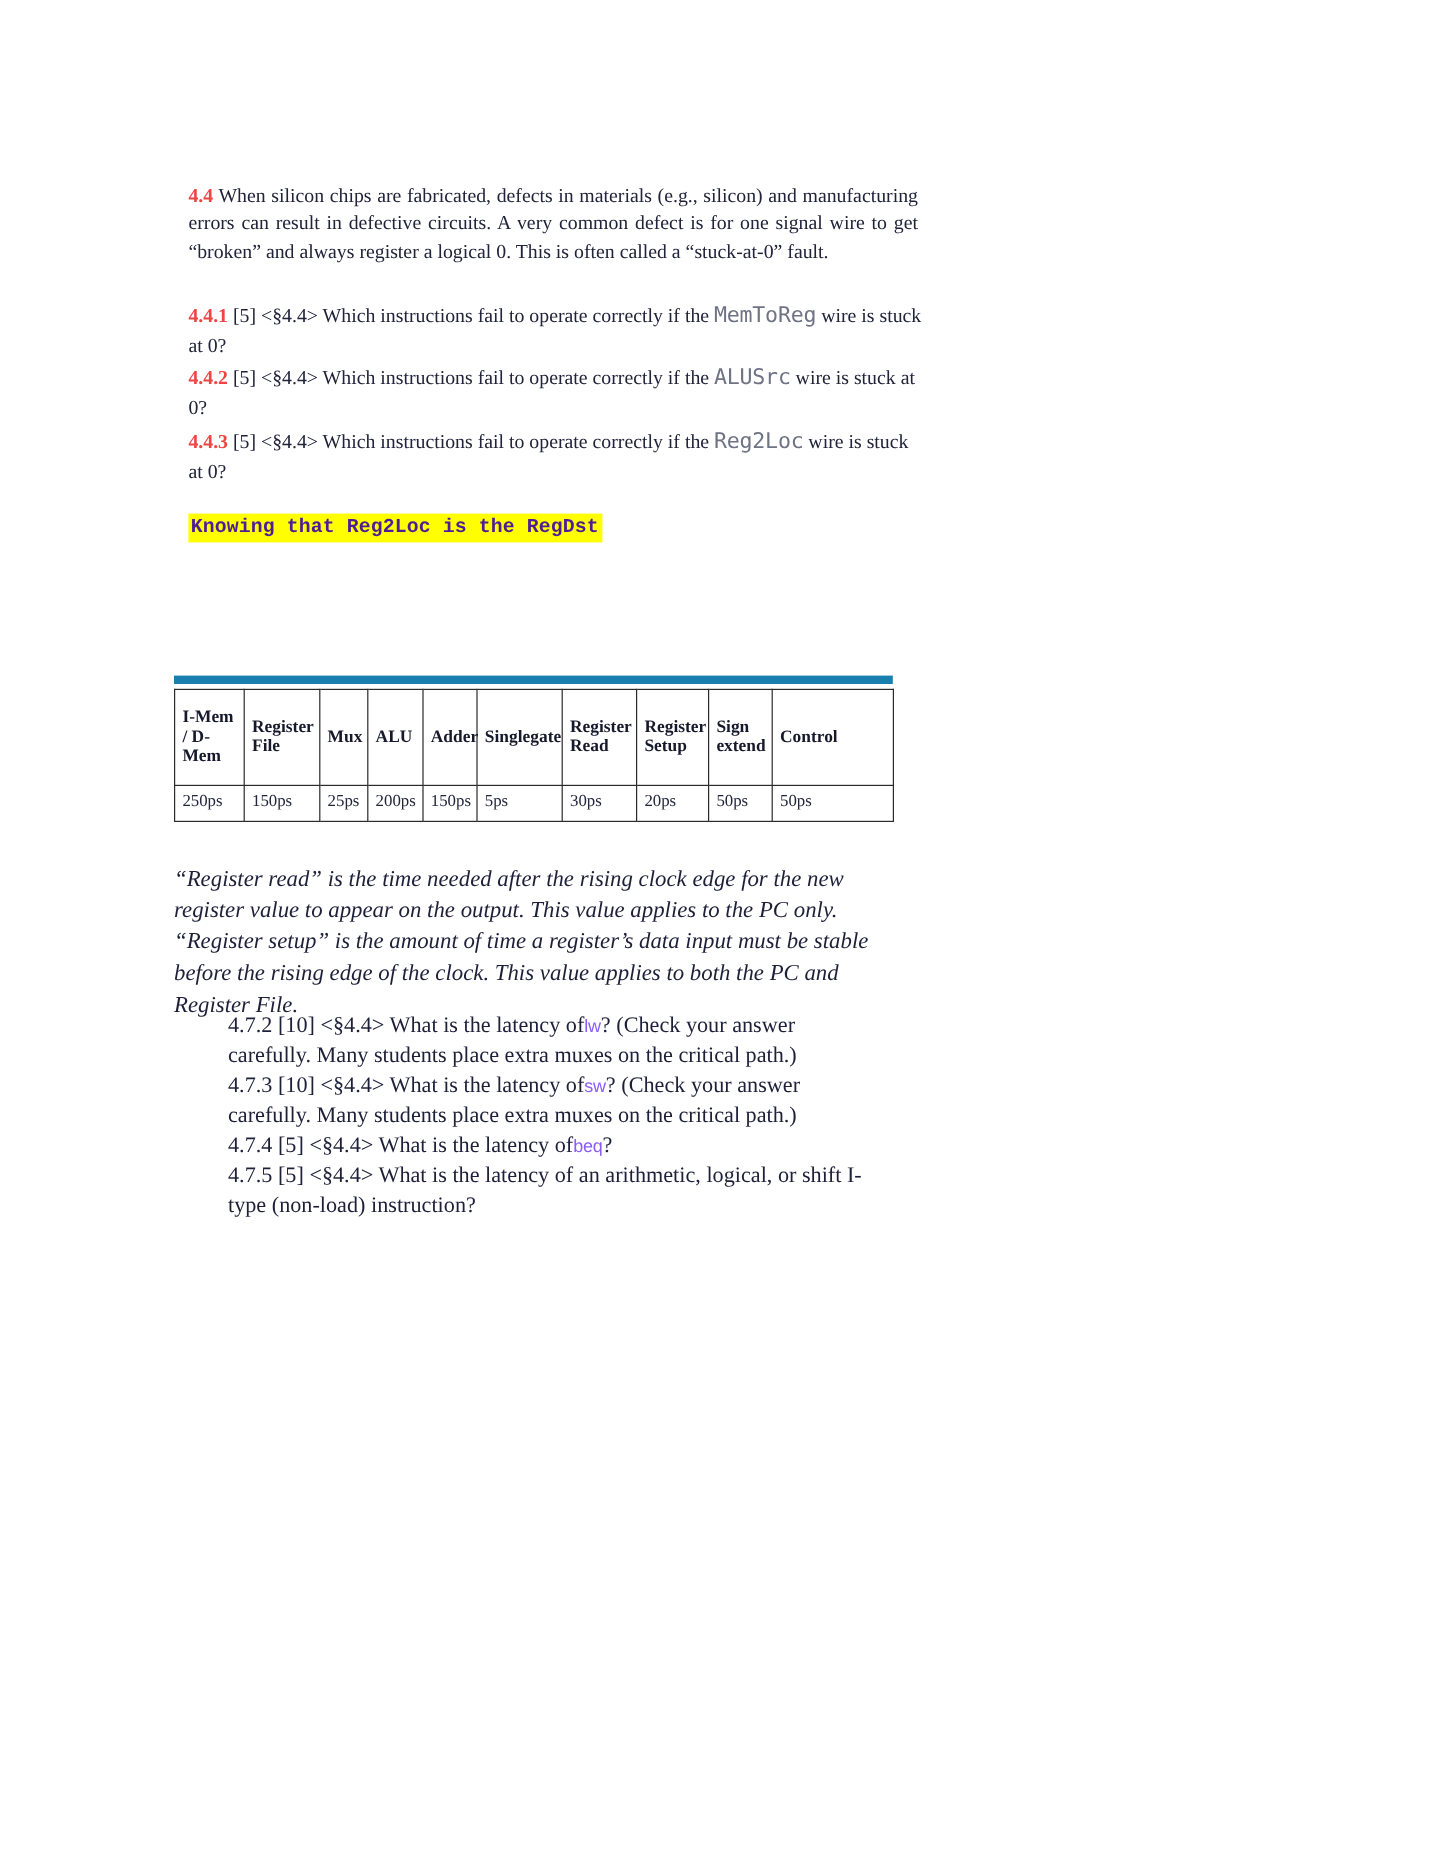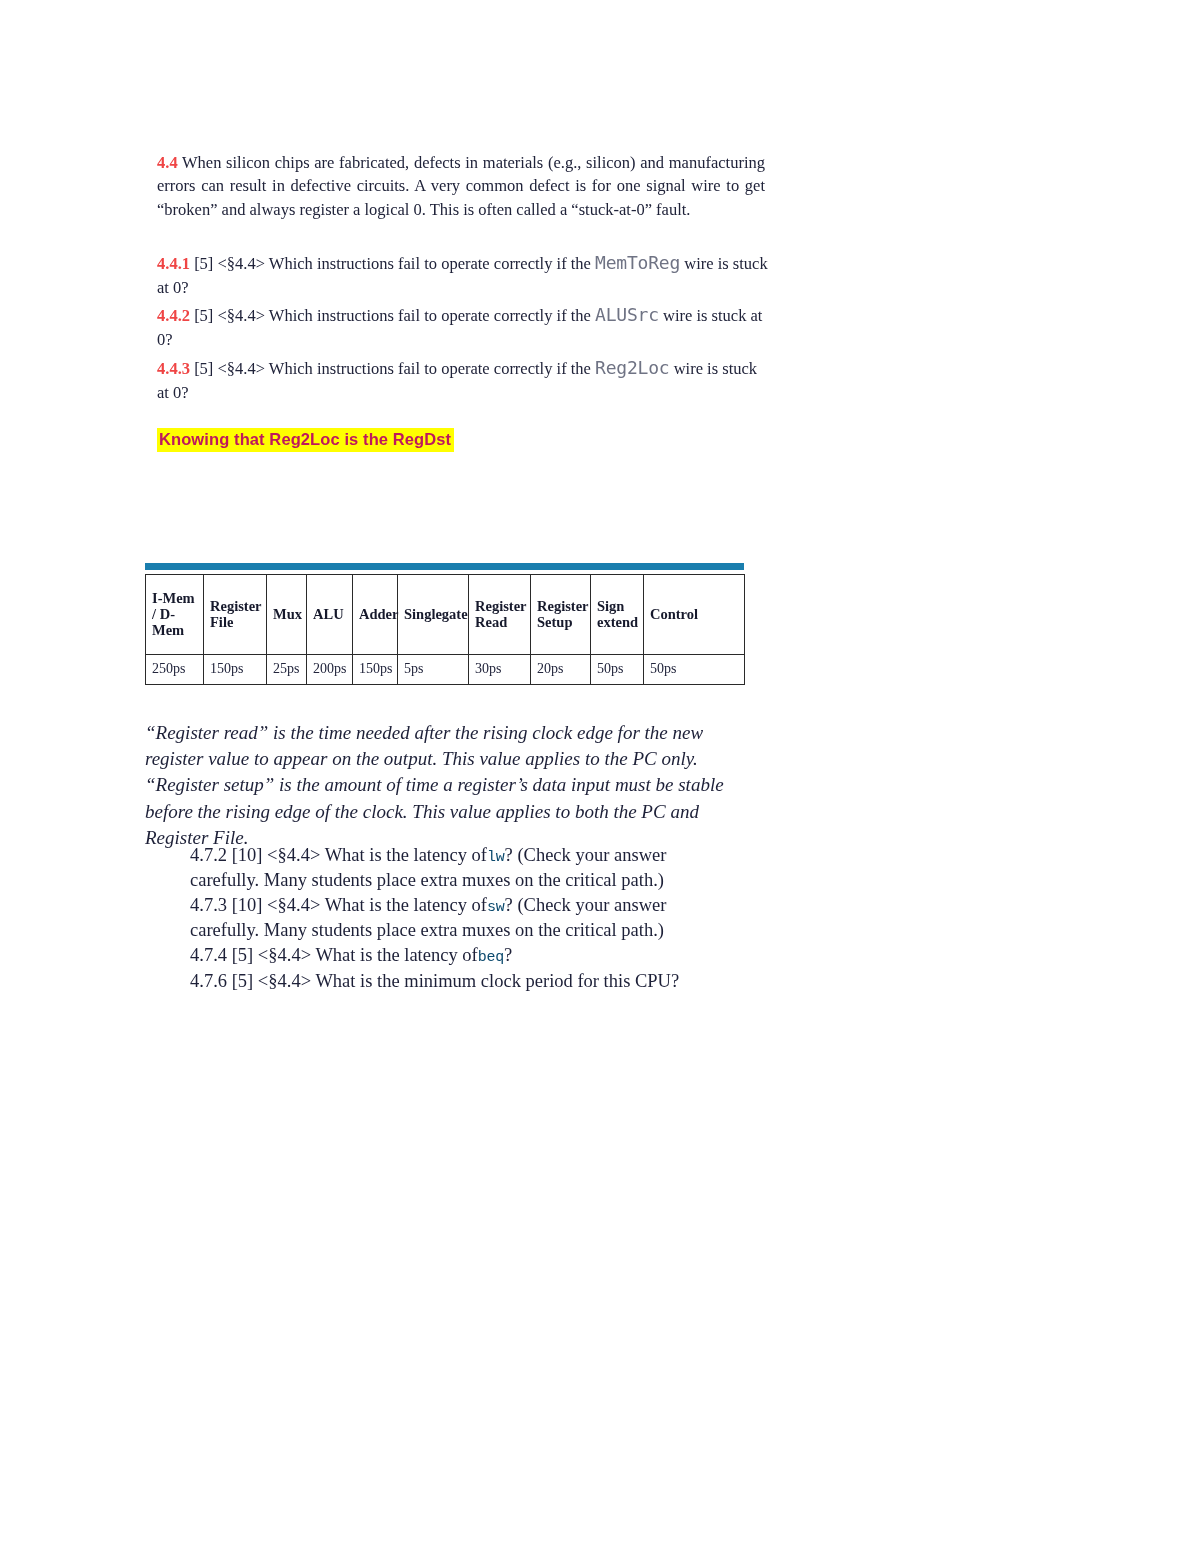--- a/index.html
+++ b/index.html
@@ -73,22 +73,22 @@
     line-height: 1.42;
     color: #20233a;
   }
 
   
   .annotation {
     position: absolute;
     left: 157px;
     top: 428px;
     background: #ffff00;
-    color: #be185d;
-    font-family: Liberation Sans, sans-serif;
+    color: #4c1d95;
+    font-family: Liberation Mono, monospace;
     font-size: 16.5px;
     font-weight: 600;
     letter-spacing: 0.1px;
     padding: 2px 3px 3px 2px;
     line-height: 1.15;
     white-space: nowrap;
   }
 
   
   .sec-47-intro {
@@ -162,23 +162,23 @@
     top: 843px;
     width: 532px;
     font-size: 18.5px;
     line-height: 1.35;
     color: #1d2038;
   }
   .list-47 .item {
     margin: 0 0 0 0;
   }
   .list-47 .code {
-    font-family: Liberation Mono, monospace;
+    font-family: Liberation Sans, sans-serif;
     font-size: 15px;
-    color: #0c4a6e;
+    color: #8b5cf6;
     margin-top: 39px;
   }
 </style>
 </head>
 <body>
 
 <div class="page">
 
   <div class="sec-44">
     <span class="qnum">4.4</span>
@@ -276,20 +276,20 @@
       <span>&lt;§4.4&gt;</span>
       <span>What is the latency of</span><span class="code">sw</span><span>? (Check your answer carefully. Many students place extra muxes on the critical path.)</span>
     </div>
     <div class="item">
       <span>4.7.4</span>
       <span>[5]</span>
       <span>&lt;§4.4&gt;</span>
       <span>What is the latency of</span><span class="code">beq</span><span>?</span>
     </div>
     <div class="item">
-      <span>4.7.6</span>
+      <span>4.7.5</span>
       <span>[5]</span>
       <span>&lt;§4.4&gt;</span>
-      <span>What is the minimum clock period for this CPU?</span>
+      <span>What is the latency of an arithmetic, logical, or shift I-type (non-load) instruction?</span>
     </div>
   </div>
 
 </div>
 
 </body></html>

